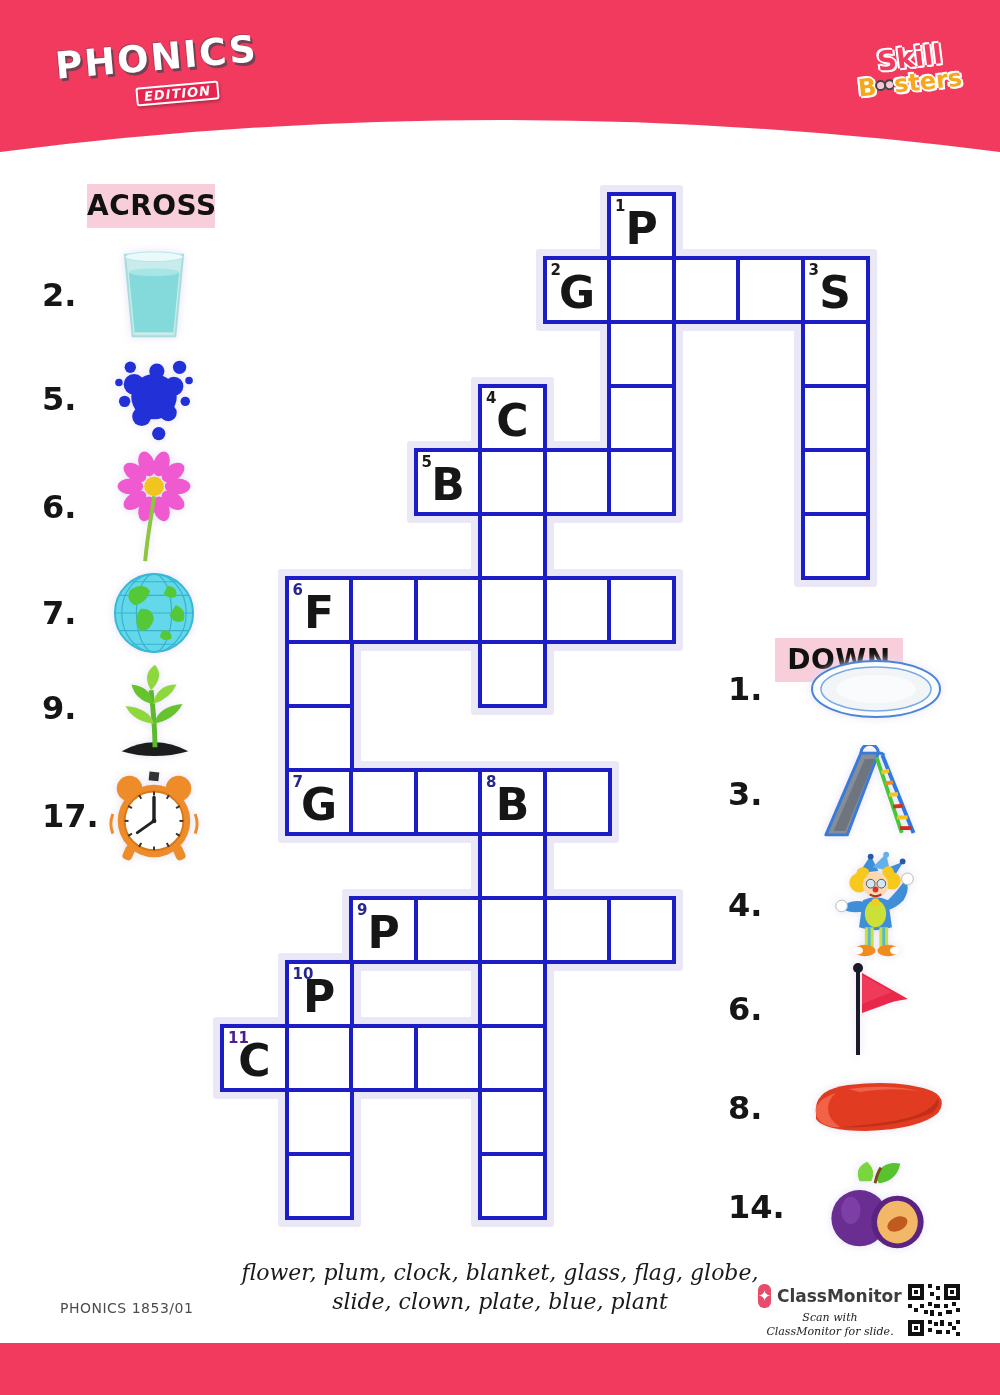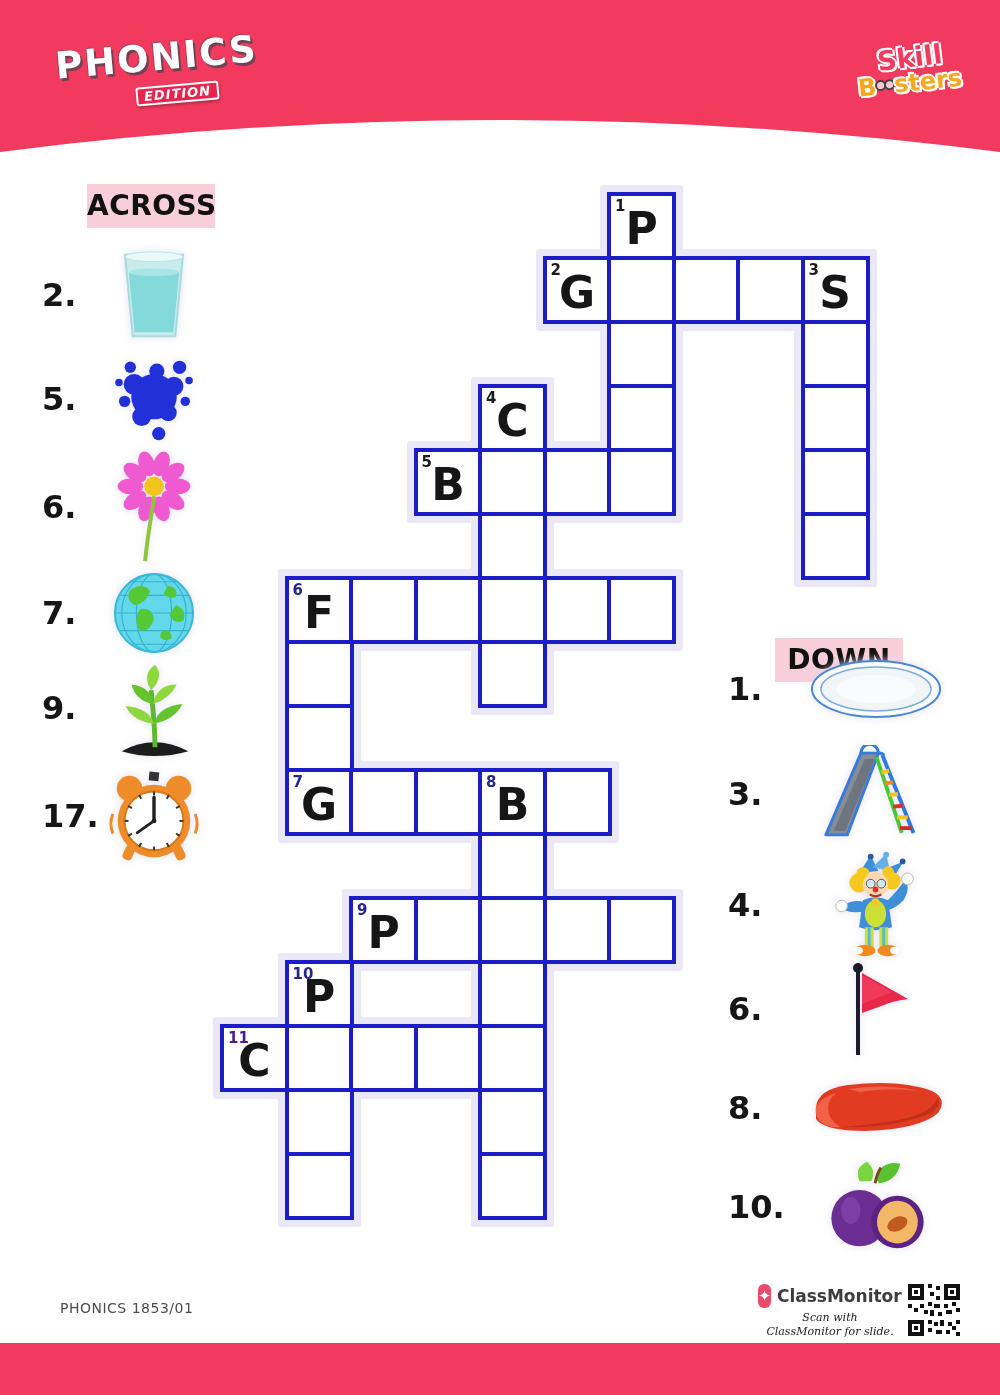--- a/index.html
+++ b/index.html
@@ -296,21 +296,21 @@
         <div class="clue-icon">
           <svg width="152" height="70" viewBox="0 0 152 70">
             <path d="M16 34 Q18 16 48 12 Q100 6 132 18 Q148 26 138 40 Q120 56 66 58 Q24 58 16 46 Z" fill="#e13c22"></path>
             <path d="M16 34 Q14 44 22 50 Q30 55 40 54 Q28 46 28 36 Q28 26 36 20 Q22 24 16 34Z" fill="#f26246"></path>
             <path d="M40 54 Q90 56 132 40 Q141 32 138 25 Q130 44 80 50 Q55 53 40 54Z" fill="#c22f18"></path>
             <path d="M48 16 Q95 10 124 20 Q100 13 60 19Z" fill="#f5705a" opacity=".7"></path>
           </svg>
         </div>
       </div>
       <div class="clue down" style="top: 1152px; height: 110px;">
-        <div class="clue-num">10.</div>
+        <div class="clue-num">14.</div>
         <div class="clue-icon">
           <svg width="108" height="102" viewBox="0 0 110 105">
             <path d="M52 22 Q60 4 78 8 Q74 26 56 28Z" fill="#58c32e"></path>
             <path d="M36 26 Q30 12 44 6 Q54 16 48 26Z" fill="#7ad63e"></path>
             <path d="M52 28 Q54 18 58 12" stroke="#7a4a20" stroke-width="3" fill="none"></path>
             <circle cx="36" cy="64" r="29" fill="#6a2d92"></circle>
             <ellipse cx="27" cy="56" rx="10" ry="14" fill="#8a4ab2" opacity=".6"></ellipse>
             <circle cx="75" cy="68" r="27" fill="#5a2382"></circle>
             <ellipse cx="75" cy="68" rx="21" ry="22" fill="#f2b868"></ellipse>
             <ellipse cx="75" cy="70" rx="11" ry="7" fill="#c05a1e" transform="rotate(-25 75 70)"></ellipse>
@@ -448,20 +448,24 @@
       <div class="cell" style="left: 284.5px; top: 1024px;"></div>
       <div class="cell" style="left: 349px; top: 1024px;"></div>
       <div class="cell" style="left: 413.5px; top: 1024px;"></div>
       <div class="cell" style="left: 478px; top: 1024px;"></div>
       <div class="cell" style="left: 284.5px; top: 1088px;"></div>
       <div class="cell" style="left: 478px; top: 1088px;"></div>
       <div class="cell" style="left: 284.5px; top: 1152px;"></div>
       <div class="cell" style="left: 478px; top: 1152px;"></div>
     </div>
 
+  <div id="word-bank">
+    <div>flower, plum, clock, blanket, glass, flag, globe,</div>
+    <div>slide, clown, plate, blue, plant</div>
+  </div>
 
   <div id="footer-code">PHONICS 1853/01</div>
 
   <div id="cm-block">
     <div id="cm-row">
       <div id="cm-star">✦</div>
       <div id="cm-name">ClassMonitor</div>
     </div>
     <div id="cm-scan">
       <div>Scan with</div>

